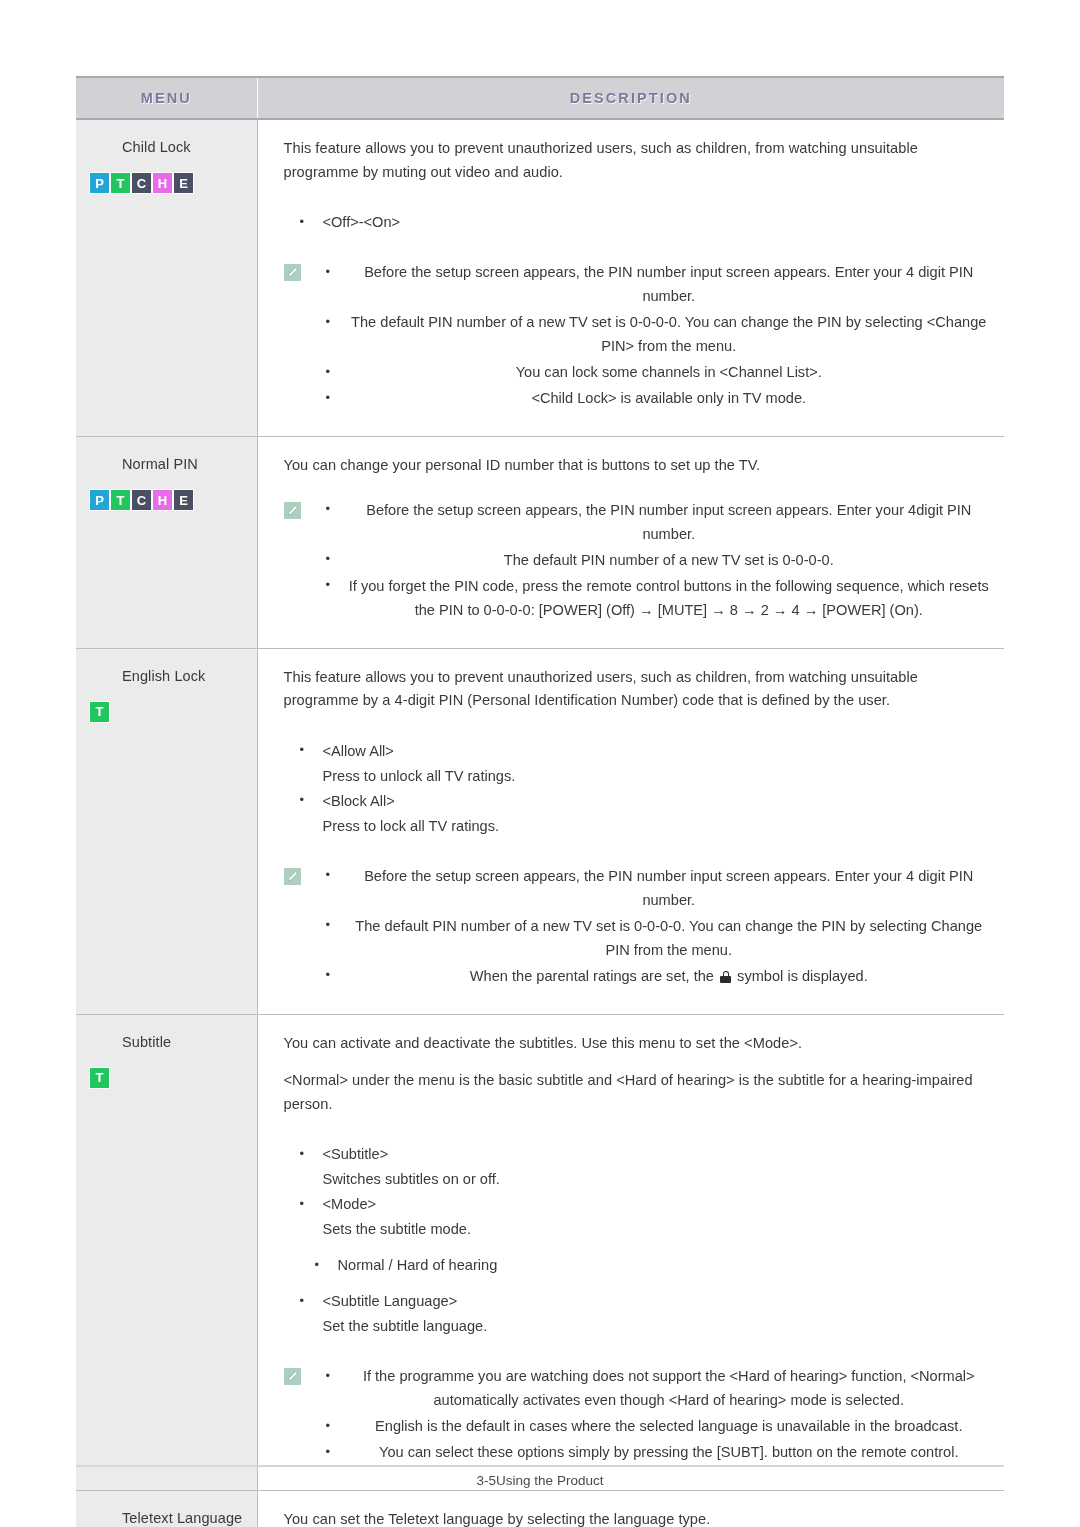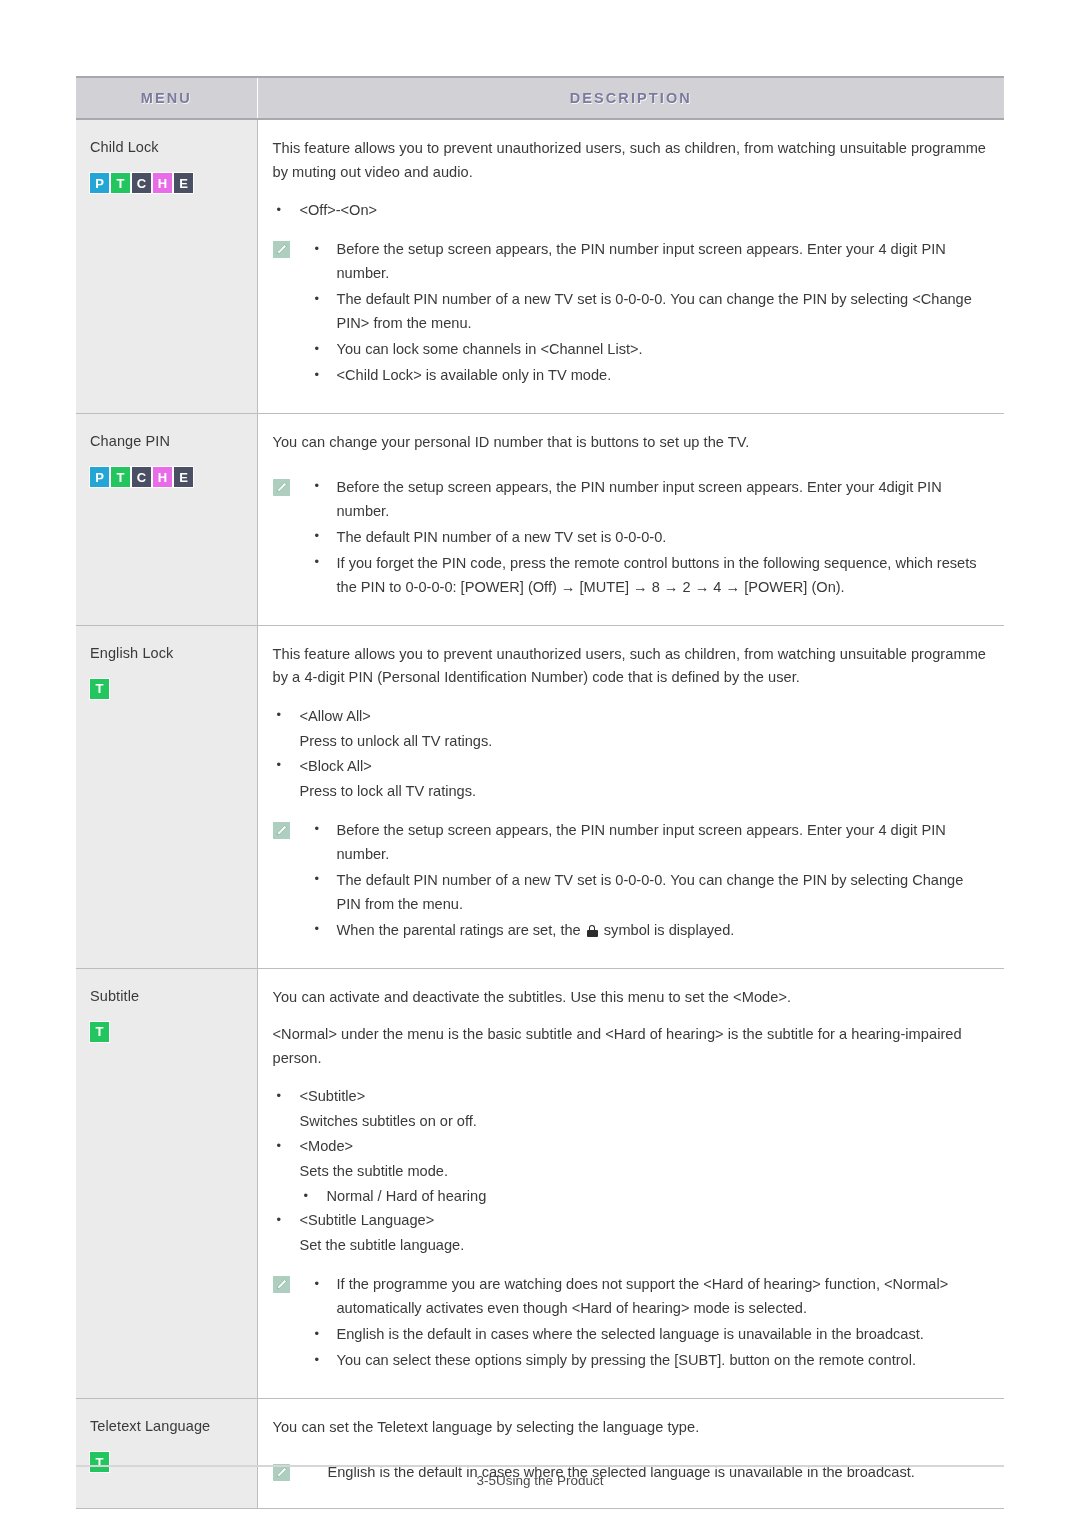--- a/index.html
+++ b/index.html
@@ -66,28 +66,29 @@
     border-bottom: 1px solid #bdbdbd;
   }
 
   td.menu-cell {
     background: #ebebeb;
     border-right: 1px solid #bdbdbd;
     padding: 17px 0 24px 14px;
   }
   td.desc-cell {
     background: #ffffff;
-    padding: 17px 14px 24px 15px;
+    padding: 17px 14px 24px 26px;
   }
 
   .menu-title {
     font-size: 14.5px;
     line-height: 20px;
     color: #3a3a3a;
     letter-spacing: 0.1px;
+    margin-left: 32px;
   }
 
   
   .badges {
     margin-top: 16px;
     display: flex;
     gap: 2px;
   }
   .badge {
     width: 19px;
@@ -111,21 +112,21 @@
     margin: 0 0 0 0;
     letter-spacing: 0.05px;
   }
 
   .gap-sm { height: 14px; }
   .gap-md { height: 20px; }
 
   
   ul.lv1 {
     list-style: none;
-    margin: 0;
+    margin: 12px;
     padding: 0;
   }
   ul.lv1 > li {
     position: relative;
     padding-left: 27px;
     font-size: 14.6px;
     line-height: 24px;
     color: #3a3a3a;
     margin-bottom: 1px;
   }
@@ -174,20 +175,21 @@
     margin-right: 0px;
     background: #aecfc0;
     position: relative;
     border-radius: 1px;
     overflow: hidden;
   }
   .note-icon svg { display: block; }
   .note-body {
     flex: 1 1 auto;
     padding-left: 20px;
+    text-align: center;
   }
   .note-body ul {
     list-style: none;
     margin: 0;
     padding: 0;
   }
   .note-body ul > li {
     position: relative;
     padding-left: 27px;
     font-size: 14.6px;
@@ -317,21 +319,21 @@
                 <li>You can lock some channels in &lt;Channel List&gt;.</li>
                 <li>&lt;Child Lock&gt; is available only in TV mode.</li>
               </ul>
             </div>
           </div>
         </td>
       </tr>
 
       <tr>
         <td class="menu-cell">
-          <div class="menu-title">Change PIN</div>
+          <div class="menu-title">Normal PIN</div>
           <div class="badges">
             <span class="badge" style="background:#23a6d5">P</span>
             <span class="badge" style="background:#22c55e">T</span>
             <span class="badge" style="background:#4a4f63">C</span>
             <span class="badge" style="background:#e86ce8">H</span>
             <span class="badge" style="background:#4a4f63">E</span>
           </div>
         </td>
         <td class="desc-cell">
           <p class="para">You can change your personal ID number that is buttons to set up the TV.</p>

